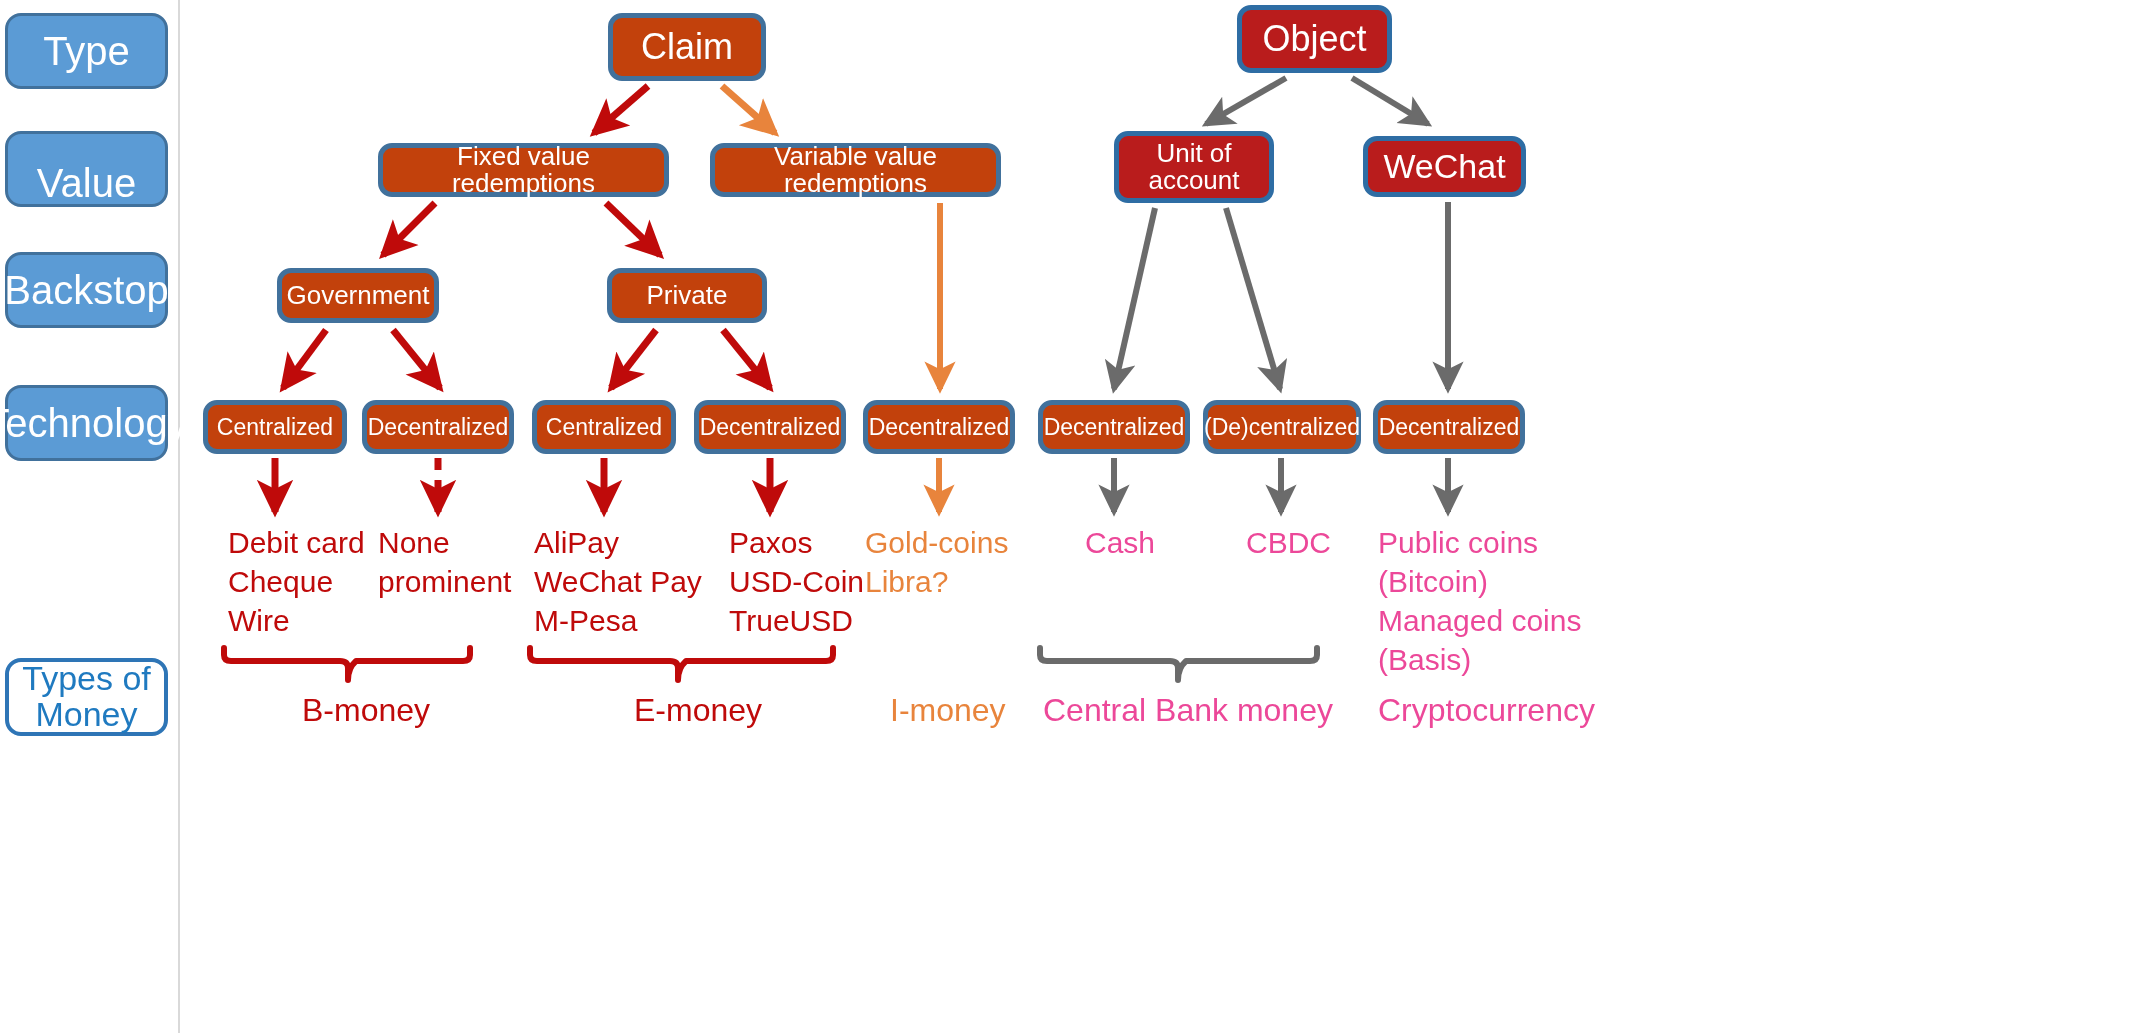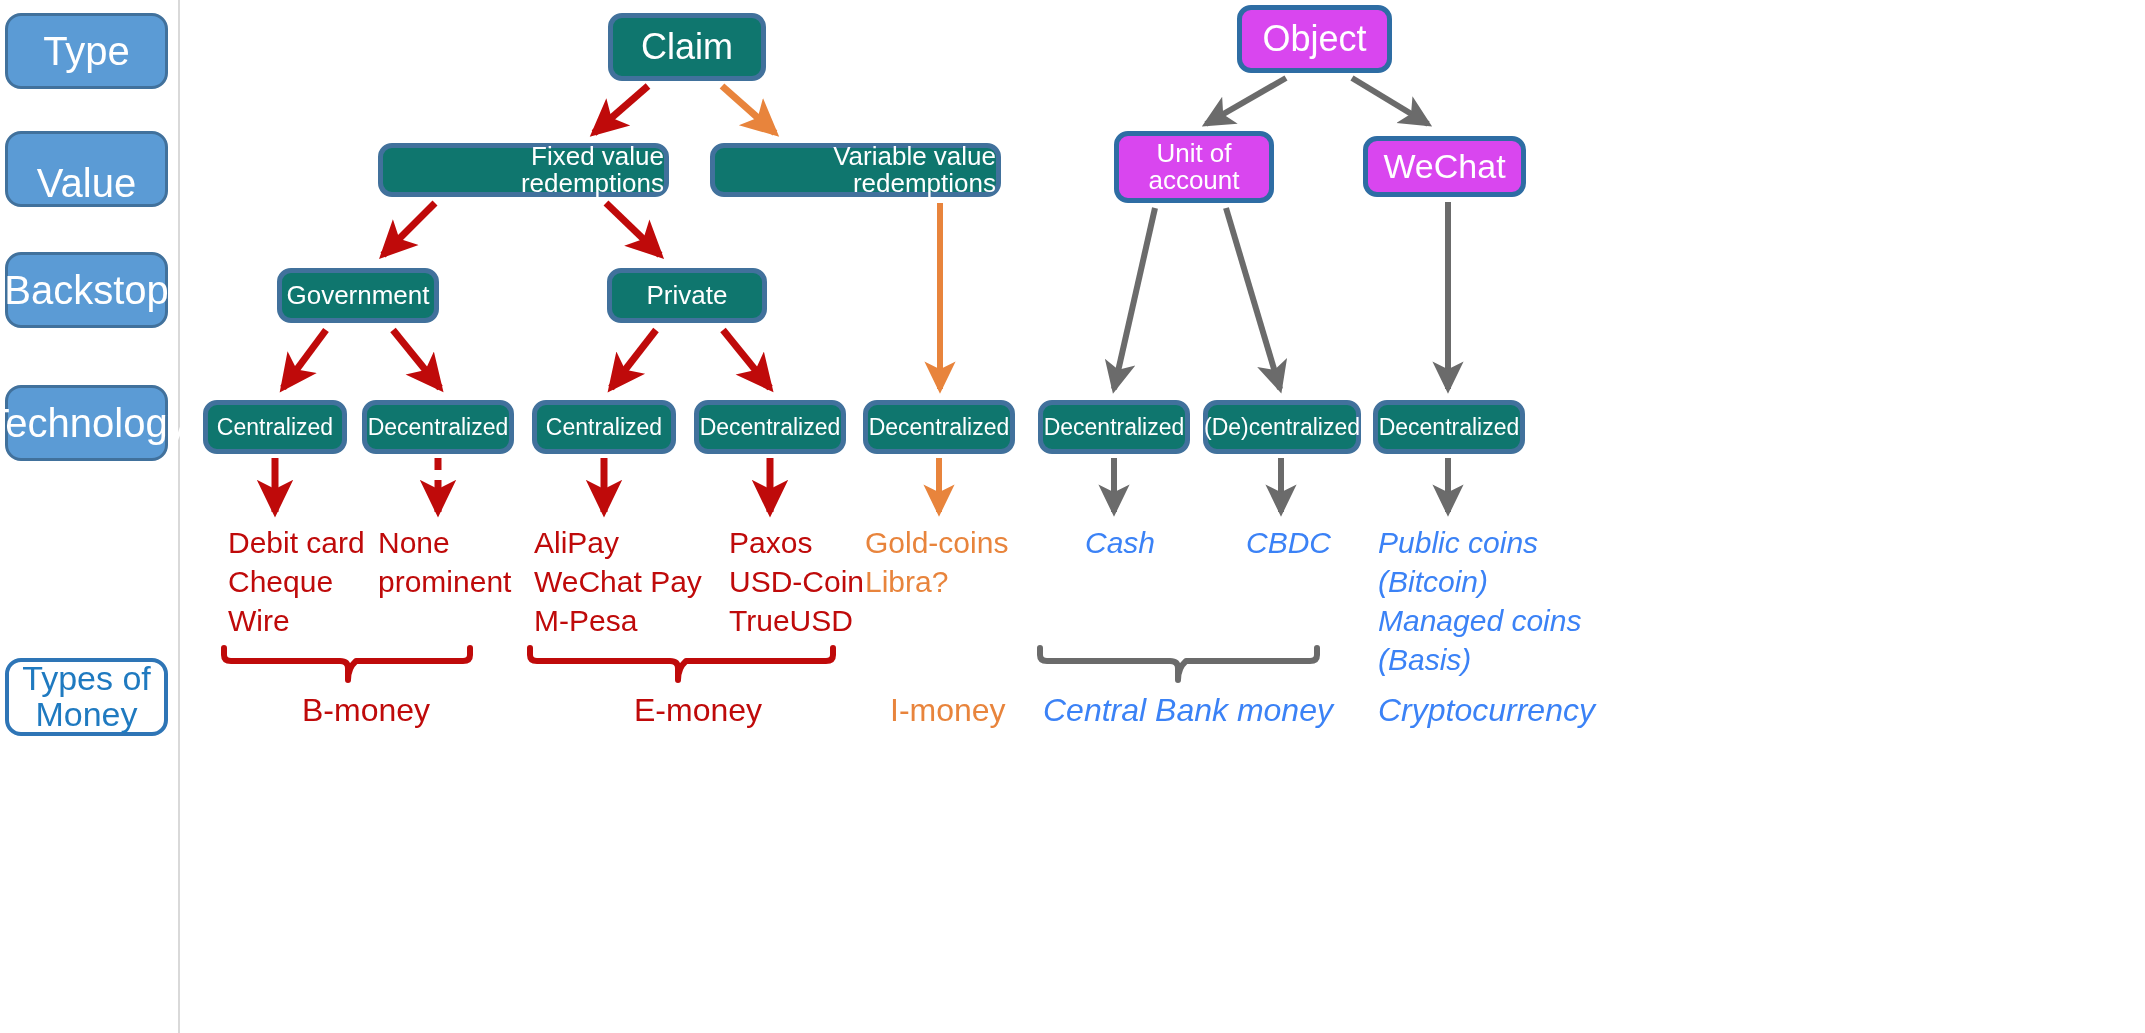--- a/index.html
+++ b/index.html
@@ -10,27 +10,27 @@
 
   .node{position:absolute;box-sizing:border-box;display:flex;align-items:center;
         justify-content:center;text-align:center;color:#ffffff;border-radius:14px;
         line-height:1.05;}
 
   
   .cat{background:#5b9bd5;border:3px solid #41719c;font-size:40px;border-radius:16px;}
   .cat.open{background:#ffffff;border:4px solid #2e75b6;color:#1f7ac0;}
 
   
-  .claim{background:#0f766e;border:5px solid #41719c;text-align:right;}
-  .obj{background:#d946ef;border:5px solid #2e6da4;}
+  .claim{background:#c2410c;border:5px solid #41719c;}
+  .obj{background:#b91c1c;border:5px solid #2e6da4;}
 
   .lbl{position:absolute;white-space:pre;line-height:1.30;}
   .red{color:#bf0a0a;}
   .orange{color:#e8843c;}
-  .grey{color:#3b82f6;font-style:italic;}
+  .grey{color:#ec4899;}
   .vdiv{position:absolute;background:#d9d9d9;}
 </style>
 </head>
 <body>
 
 <div id="canvas">
 
   <div class="vdiv" style="left:178px;top:0;width:2px;height:1033px;"></div>
 
   <div class="node cat" style="left:5px;top:13px;width:163px;height:76px;">

